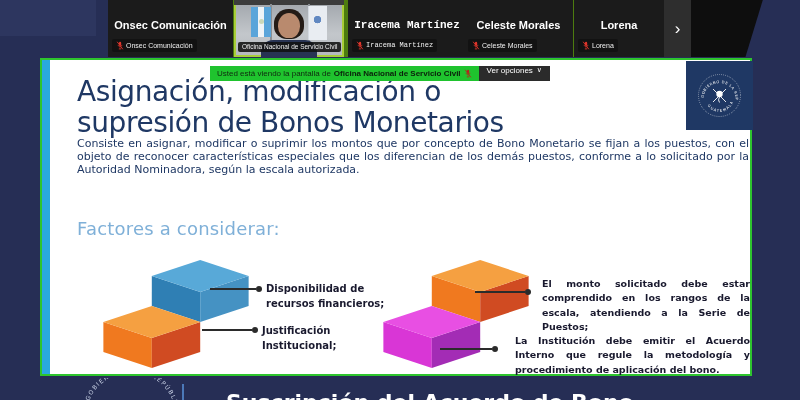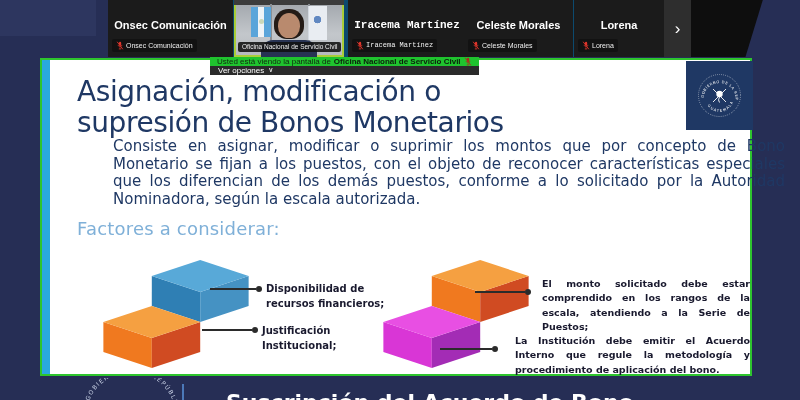--- a/index.html
+++ b/index.html
@@ -1,21 +1,21 @@
 <!DOCTYPE html>
 <html style="--navy-bg: #262E55; --slide-navy: #1F3864; --heading-blue: #7FB0D8; --share-green: #2EC52E; --banner-green: #1FC32E; --accent-blue: #29A9E0; --bullet-ink: #19192E; --active-border: #A9CE38; --mic-red: #E0352B; --cube-blue-top: #58A9D8; --cube-blue-left: #2F7FB4; --cube-blue-right: #4592C3; --cube-orange-top: #F5A041; --cube-orange-left: #F0791F; --cube-orange-right: #D04B22; --cube-magenta-top: #E84FE3; --cube-magenta-left: #D936D6; --cube-magenta-right: #A32CB5;"><head>
 <meta charset="utf-8">
 <style>
   html,body{margin:0;padding:0;background:#111;}
   .stage{position:relative;width:800px;height:400px;overflow:hidden;
          background:var(--navy-bg,#262E55);font-family:"Liberation Sans",sans-serif;}
 
   
   .film-left-panel{position:absolute;left:0;top:0;width:96px;height:36px;background:#2D365F;}
-  .strip{position:absolute;left:108px;top:0;width:508px;height:57px;background:#0c4a6e;}
+  .strip{position:absolute;left:108px;top:0;width:508px;height:57px;background:#4d7c0f;}
   .tile{position:absolute;top:0;height:57px;background:#1B1B1B;}
   .tile-name{position:absolute;top:19px;left:0;width:100%;text-align:center;
              font-size:11px;font-weight:bold;color:#fff;white-space:nowrap;overflow:hidden;}
   .chip{position:absolute;left:4px;bottom:5px;display:flex;align-items:center;gap:2px;
         background:rgba(17,17,17,.88);color:#efefef;font-size:7px;line-height:1;
         padding:2px 4px;border-radius:2px;white-space:nowrap;max-width:96%;box-sizing:border-box;overflow:hidden;}
   .mic{flex:0 0 auto;}
   
   .video-tile{background:linear-gradient(180deg,#9FA4AA 0%,#C3C7CB 60%,#B4B8BD 100%);
               box-shadow:inset 0 0 0 2px var(--active-border,#A9CE38);}
@@ -34,37 +34,37 @@
         background:#B98A6E;border-radius:50% 50% 46% 46%;}
   .torso{position:absolute;left:50%;bottom:0;transform:translateX(-50%);width:56px;height:17px;
          background:#273353;border-radius:12px 12px 0 0;}
   .next-btn{position:absolute;left:664px;top:0;width:27px;height:57px;background:#2E2E2E;
             color:#fff;font-size:17px;display:flex;align-items:center;justify-content:center;cursor:pointer;}
   .film-black{position:absolute;left:691px;top:0;width:109px;height:57px;background:#0E0E0E;}
   .film-corner{position:absolute;left:738px;top:0;width:62px;height:57px;background:var(--navy-bg,#262E55);
                clip-path:polygon(40% 0,100% 0,100% 100%,12% 100%);}
 
   
-  .banner{position:absolute;left:210px;top:57px;height:15px;display:flex;z-index:30;flex-direction:column;}
+  .banner{position:absolute;left:210px;top:66px;height:15px;display:flex;z-index:30;}
   .banner-green{display:flex;align-items:center;gap:3px;background:var(--banner-green,#1FC32E);
                 padding:0 7px;font-size:8px;color:#10290F;white-space:nowrap;}
   .banner-green b{font-weight:bold;color:#0B1F0B;}
   .banner-btn{display:flex;align-items:flex-start;gap:4px;background:#2B2B2B;color:#fff;
               font-size:8px;padding:0 8px;white-space:nowrap;cursor:pointer;}
   .banner-btn .chev{font-size:7px;line-height:1;}
 
   
   .slide{position:absolute;left:40px;top:58px;width:712px;height:318px;background:#fff;
          border:2px solid var(--share-green,#2EC52E);box-sizing:border-box;z-index:10;}
   .accent-bar{position:absolute;left:0;top:0;bottom:0;width:8px;background:var(--accent-blue,#29A9E0);}
   .slide-content{position:absolute;left:8px;top:0;right:0;bottom:0;font-family:"DejaVu Sans",sans-serif;}
   .slide-title{position:absolute;left:27px;top:16px;width:560px;color:var(--slide-navy,#1F3864);
                font-size:28px;line-height:1.12;letter-spacing:-0.4px;}
   .slide-body{position:absolute;left:27px;top:78px;width:672px;color:var(--slide-navy,#1F3864);
-              font-size:15px;line-height:1.18;text-align:justify;margin-left:36px;}
+              font-size:11px;line-height:1.18;text-align:justify;}
   .section-heading{position:absolute;left:27px;top:158px;color:var(--heading-blue,#7FB0D8);
                    font-size:18px;letter-spacing:0.2px;}
   .cubes{position:absolute;width:156px;height:114px;}
   .cubes-left{left:48px;top:196px;}
   .cubes-right{left:328px;top:196px;}
   .connector{position:absolute;height:2px;background:#2B2B2B;}
   .connector::after{content:'';position:absolute;right:-6px;top:-2px;width:6px;height:6px;
                     border-radius:50%;background:#2B2B2B;}
   .factor-text{position:absolute;color:var(--bullet-ink,#19192E);font-weight:bold;
                font-size:10px;line-height:1.45;margin-top:14px;}

